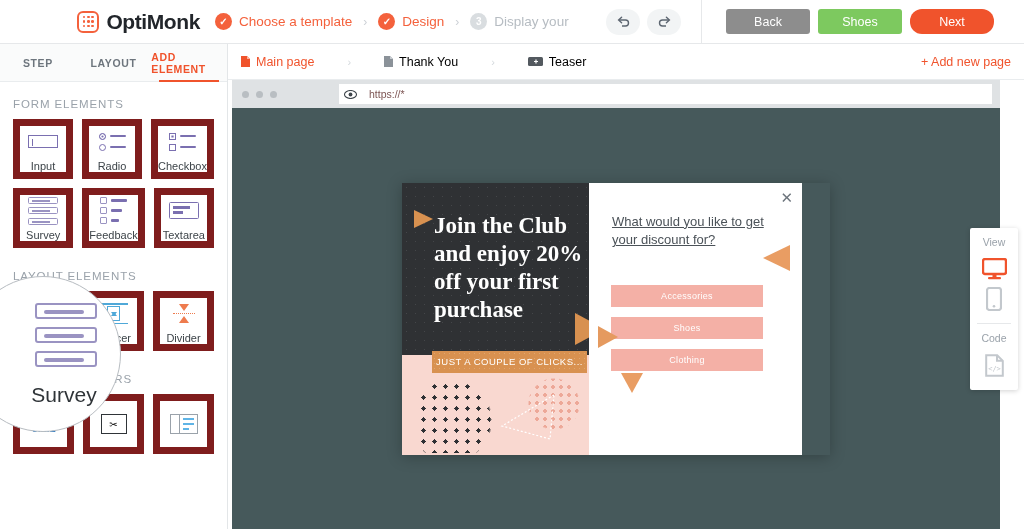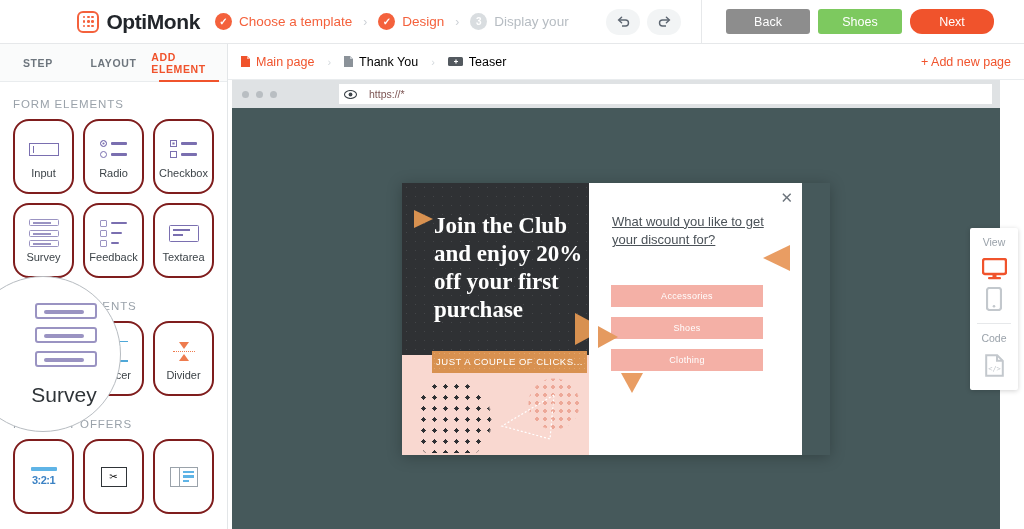--- a/index.html
+++ b/index.html
@@ -71,21 +71,21 @@
   .tab.active::after {
     content: ""; position: absolute; bottom: -1px; left: 8px; right: 8px;
     height: 2.5px; background: #f0532c;
   }
   .section-title {
     font-size: 11.5px; color: #9aa2aa; letter-spacing: 0.9px;
     padding: 16px 0 9px 13px;
   }
   .cards { display: flex; gap: 9px; padding: 0 13px; }
   .card {
-    width: 64px; height: 75px; border: 2px solid #7f1d1d; border-radius: 16px;
+    width: 64px; height: 60px; border: 7px solid #7f1d1d; border-radius: 0;
     display: flex; flex-direction: column; align-items: center; justify-content: center;
     background: #fff; cursor: pointer;
   }
   .card .glyph { height: 30px; display: flex; align-items: center; justify-content: center; }
   .card .cap { font-size: 11px; color: #3d4449; margin-top: 3px; }
 
   
   .g-input { width: 30px; height: 13px; border: 1.4px solid #7a6fb0; }
   .g-input span { display:block; width:1.4px; height:7px; background:#7a6fb0; margin:2.5px 0 0 3px; }
   .g-rows { display: flex; flex-direction: column; gap: 4px; }
@@ -142,21 +142,21 @@
   .loupe .l-line {
     width: 62px; height: 16px; border: 2px solid #9a93c2; border-radius: 3px; position: relative;
   }
   .loupe .l-line::after { content:""; position:absolute; left:7px; top:5px; width:40px; height:4px; background:#9a93c2; border-radius:2px; }
   .loupe .l-cap { font-size: 21px; color: #2f3438; margin-top: 16px; margin-left: 40px; }
 
   
   .main { position: absolute; top: 44px; left: 228px; width: 796px; height: 485px; background: #fff; }
   .pagebar {
     height: 36px; display: flex; align-items: center; padding: 0 13px;
-    border-bottom: 1px solid #e9ecee; background: #fff;
+    border-bottom: 1px solid #e9ecee; background: #fff; gap: 20px;
   }
   .ptab { display: flex; align-items: center; font-size: 12.5px; color: #000000; cursor: pointer; }
   .ptab.active { color: #f0532c; }
   .ptab .pico { margin-right: 6px; display: flex; align-items: center; }
   .ptab-sep { color: #d4d9dd; font-size: 11px; margin: 0 13px; }
   .addpage { margin-left: auto; font-size: 12.5px; color: #f0532c; cursor: pointer; }
 
   .browser {
     position: absolute; top: 36px; left: 4px; width: 768px; height: 449px;
     background: #dfe2e4;

